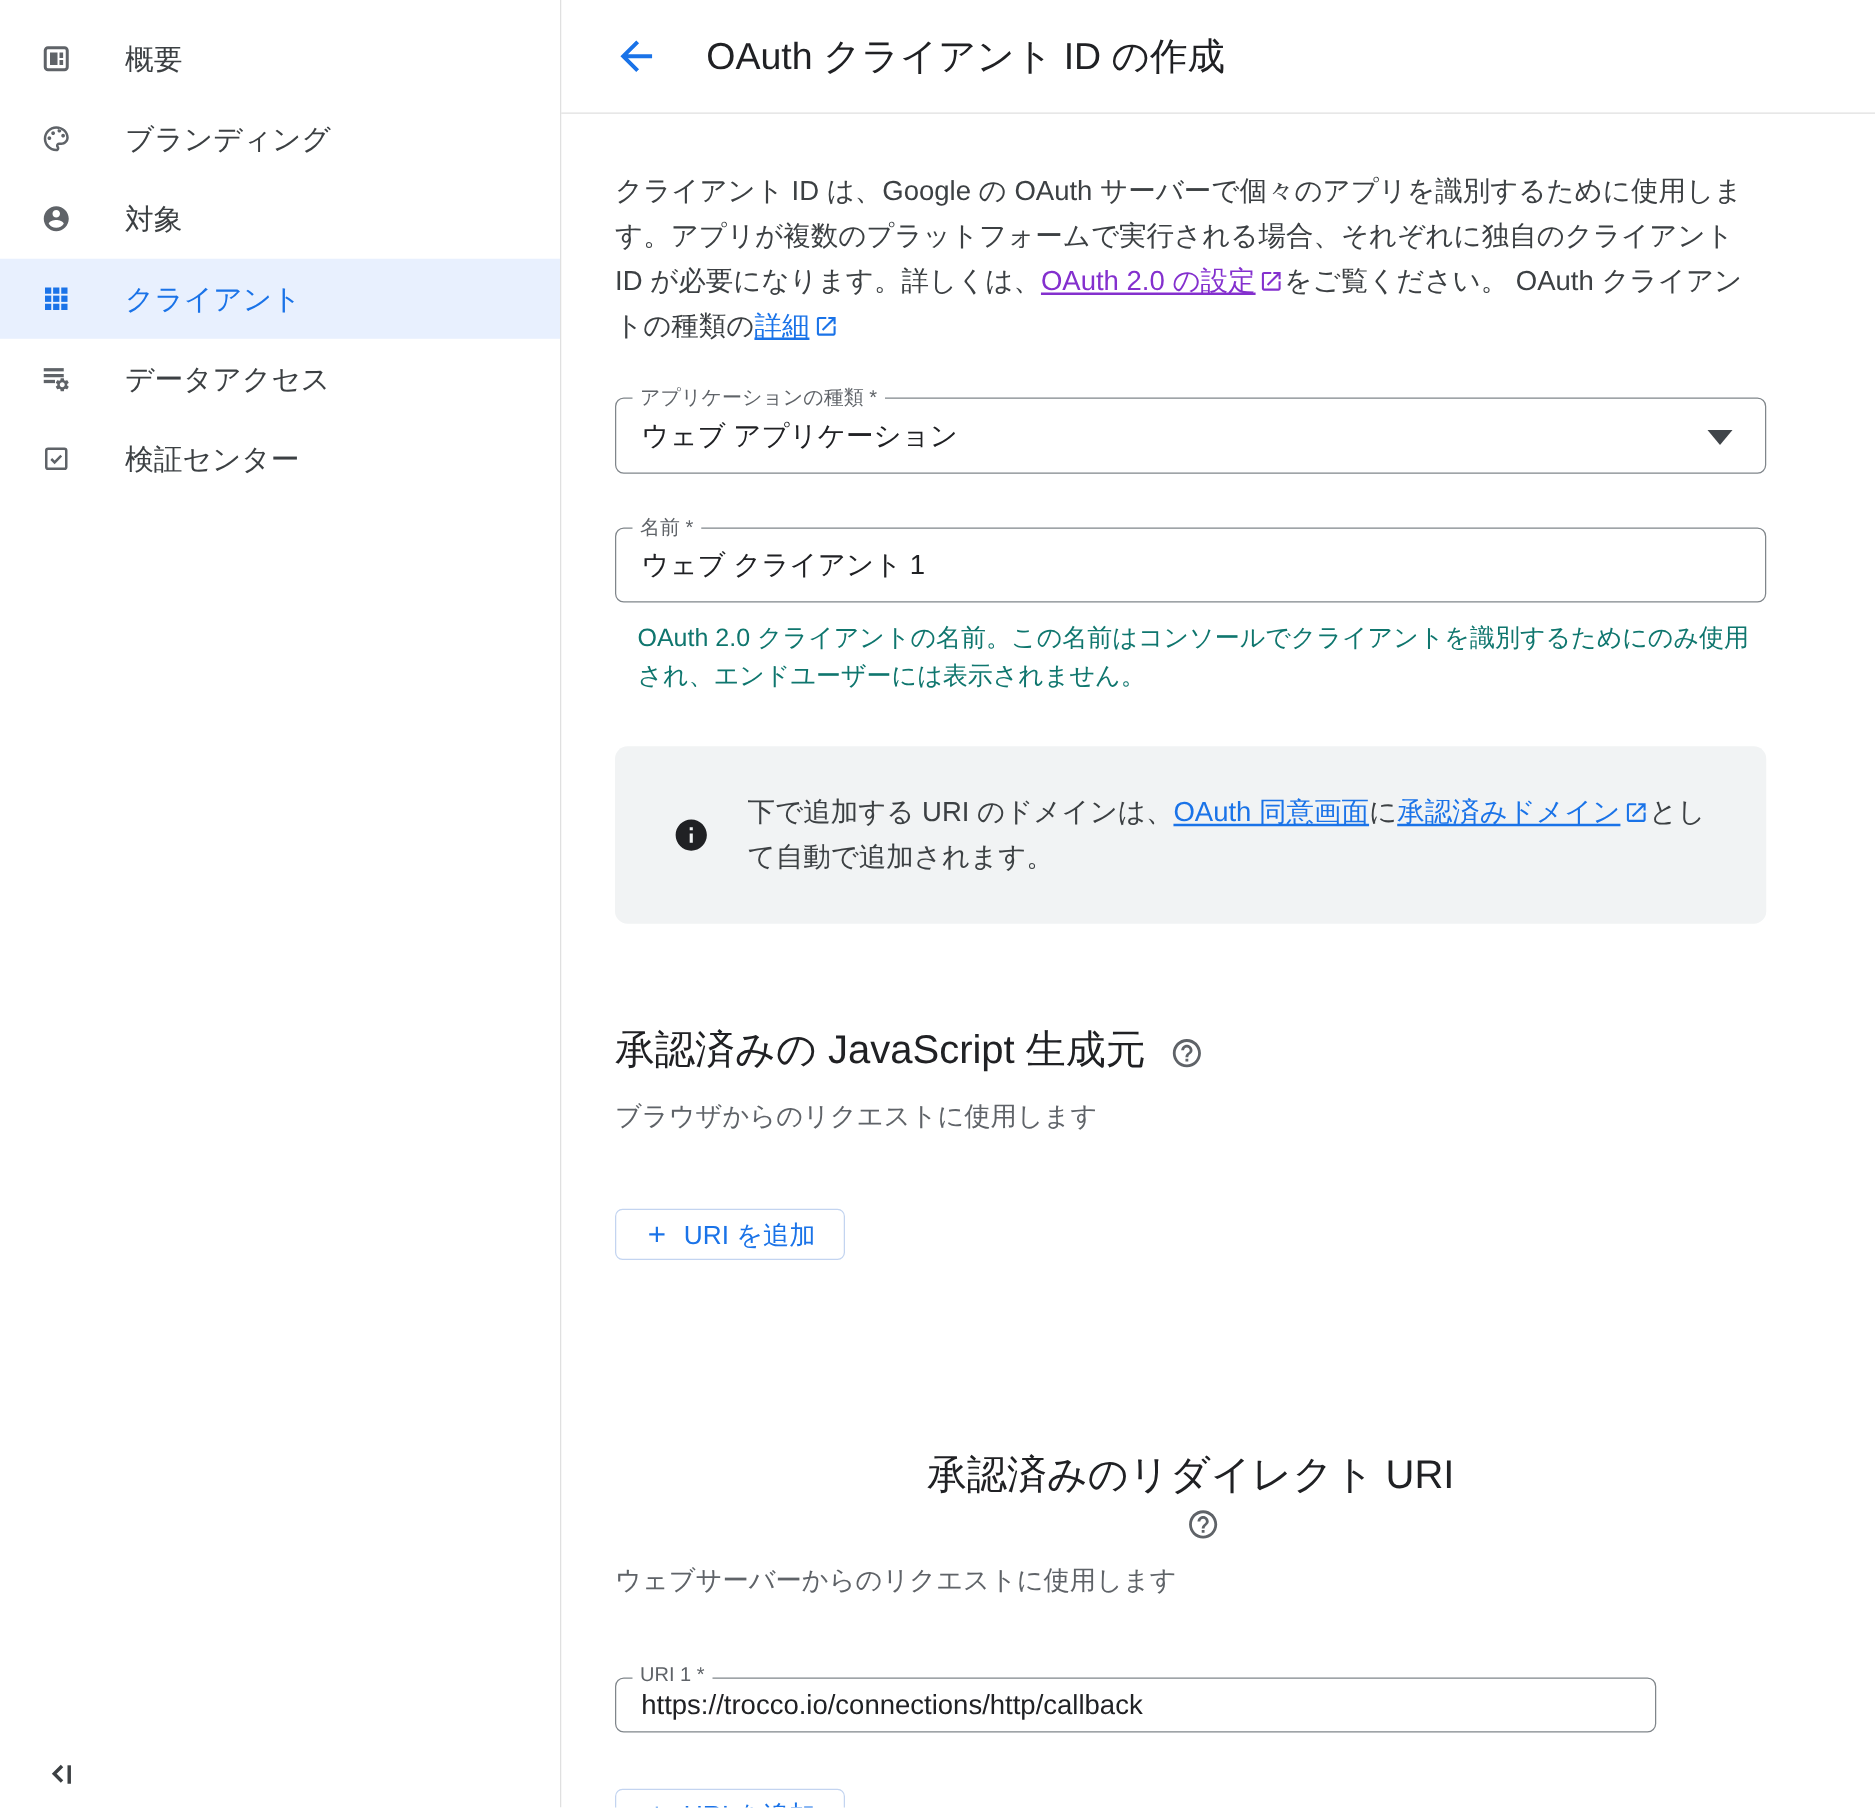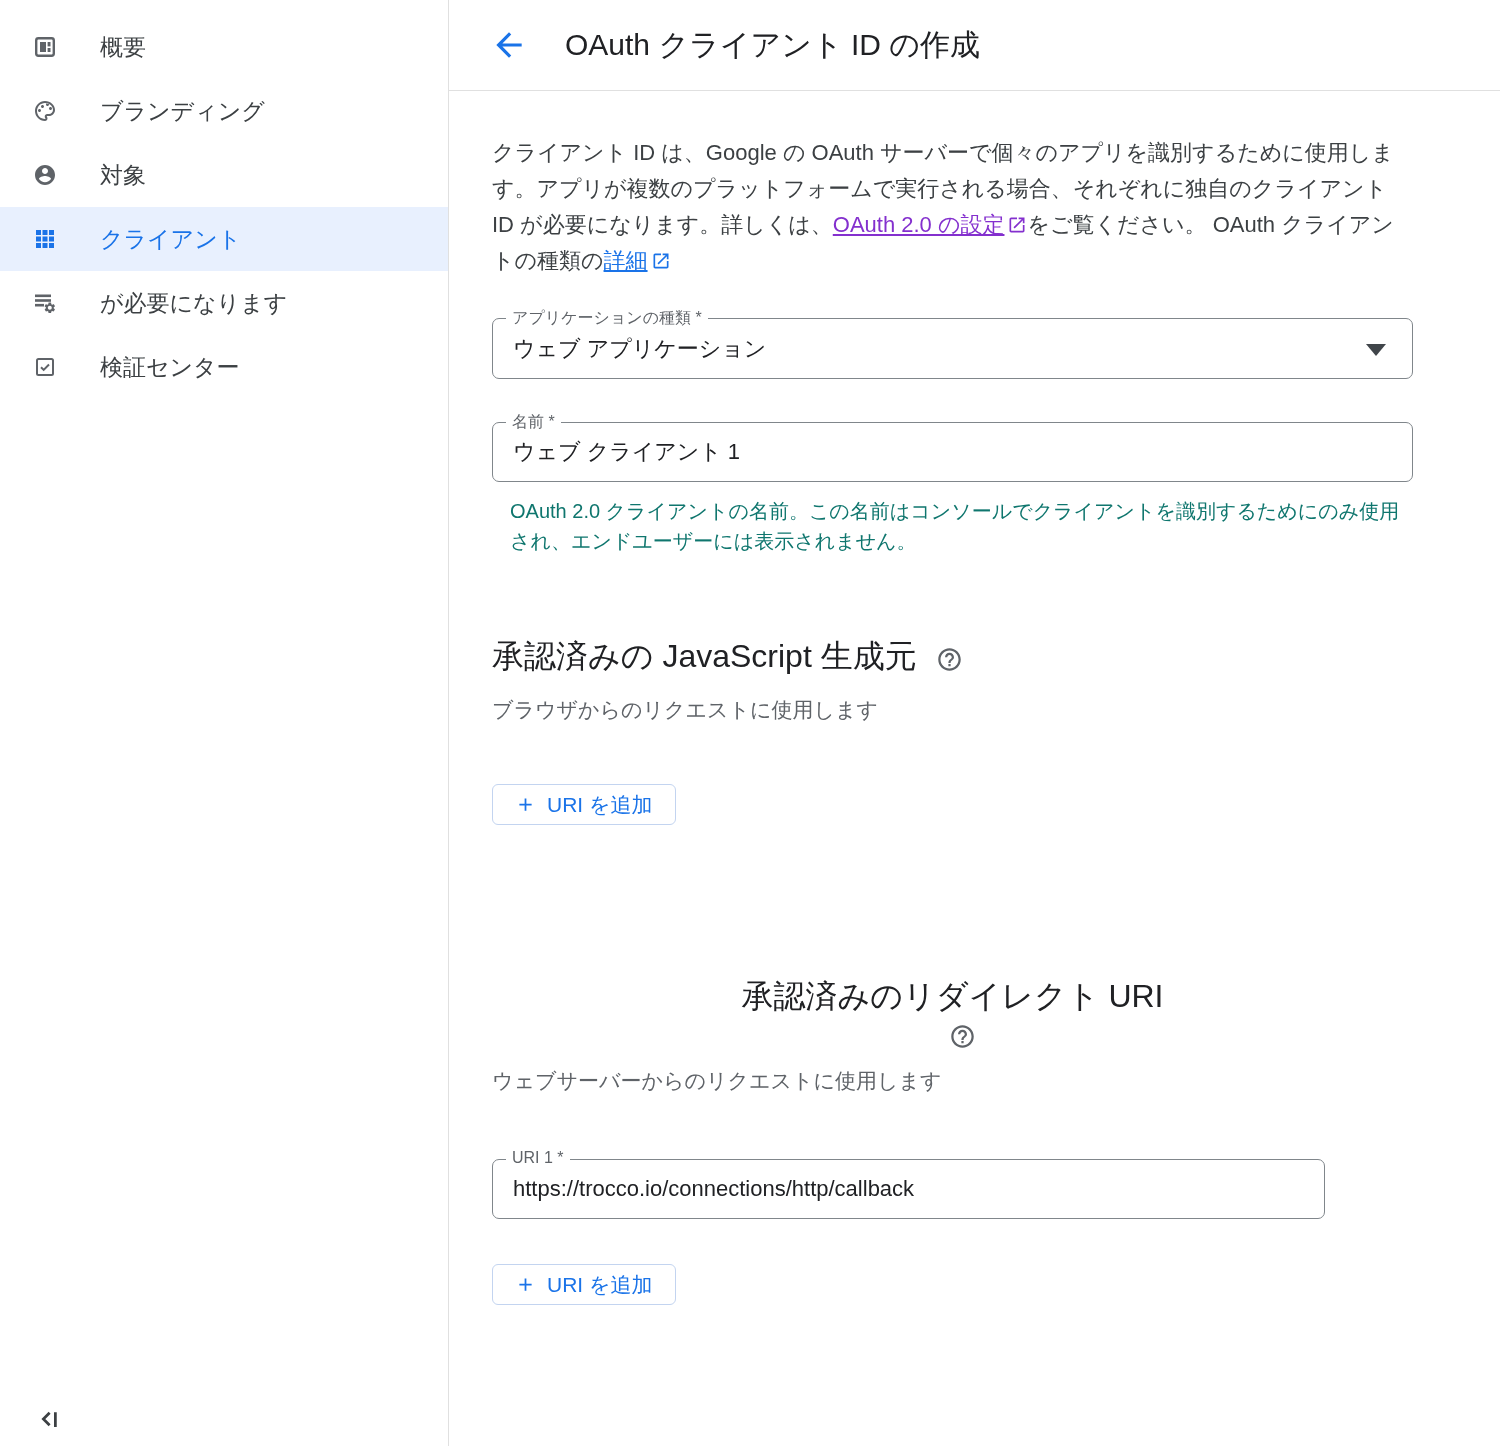--- a/index.html
+++ b/index.html
@@ -71,21 +71,21 @@
     font-family: inherit; font-size: 22px; color: #202124; background: transparent;
   }
   .caret {
     position: absolute; right: 26px; top: 50%; margin-top: -5px;
     width: 0; height: 0;
     border-left: 10px solid transparent; border-right: 10px solid transparent;
     border-top: 12px solid #40454a;
   }
   #app-type-field { margin-top: 39px; cursor: pointer; }
   #name-field { margin-top: 43px; height: 60px; }
-  #uri1-field { margin-top: 64px; height: 60px; width: 833px; }
+  #uri1-field { margin-top: 64px; height: 44px; width: 833px; }
 
   .helper {
     margin: 14px 0 0 18px; font-size: 20px; line-height: 30px;
     color: #0f766e; max-width: 890px;
   }
 
   .notice {
     margin-top: 41px; background: #f1f3f4; border-radius: 10px;
     display: flex; align-items: center; padding: 13px 40px 13px 0;
     min-height: 97px;
@@ -160,21 +160,21 @@
     <svg class="side-icon" viewBox="0 0 24 24">
       <g fill="#5f6368">
         <rect x="2" y="3.5" width="16" height="2.6"></rect>
         <rect x="2" y="8.2" width="16" height="2.6"></rect>
         <rect x="2" y="12.9" width="9" height="2.6"></rect>
         <g transform="translate(10.2,10.2) scale(0.55)">
           <path d="M19.14 12.94c.04-.3.06-.61.06-.94 0-.32-.02-.64-.07-.94l2.03-1.58c.18-.14.23-.41.12-.61l-1.92-3.32c-.12-.22-.37-.29-.59-.22l-2.39.96c-.5-.38-1.03-.7-1.62-.94l-.36-2.54c-.04-.24-.24-.41-.48-.41h-3.84c-.24 0-.43.17-.47.41l-.36 2.54c-.59.24-1.13.57-1.62.94l-2.39-.96c-.22-.08-.47 0-.59.22L2.74 8.87c-.12.21-.08.47.12.61l2.03 1.58c-.05.3-.09.63-.09.94s.02.64.07.94l-2.03 1.58c-.18.14-.23.41-.12.61l1.92 3.32c.12.22.37.29.59.22l2.39-.96c.5.38 1.03.7 1.62.94l.36 2.54c.05.24.24.41.48.41h3.84c.24 0 .44-.17.47-.41l.36-2.54c.59-.24 1.13-.56 1.62-.94l2.39.96c.22.08.47 0 .59-.22l1.92-3.32c.12-.22.07-.47-.12-.61l-2.01-1.58zM12 15.6c-1.98 0-3.6-1.62-3.6-3.6s1.62-3.6 3.6-3.6 3.6 1.62 3.6 3.6-1.62 3.6-3.6 3.6z"></path>
         </g>
       </g>
     </svg>
-    <span class="side-label">が必要になります</span>
+    <span class="side-label">データアクセス</span>
   </div>
 
   <div class="side-item">
     <svg class="side-icon" viewBox="0 0 24 24">
       <rect x="4" y="4" width="16" height="16" rx="1.5" fill="none" stroke="#5f6368" stroke-width="2"></rect>
       <path d="M8 12.2l2.7 2.7 5.3-5.4" fill="none" stroke="#5f6368" stroke-width="2"></path>
     </svg>
     <span class="side-label">検証センター</span>
   </div>
 
@@ -211,20 +211,28 @@
       <span class="caret"></span>
     </div>
 
     <div class="field" id="name-field">
       <span class="field-label">名前 *</span>
       <input type="text" value="ウェブ クライアント 1" style="">
     </div>
 
     <p class="helper">OAuth 2.0 クライアントの名前。この名前はコンソールでクライアントを識別するためにのみ使用され、エンドユーザーには表示されません。</p>
 
+    <div class="notice">
+      <svg class="notice-icon" viewBox="0 0 24 24">
+        <path fill="#202124" d="M12 2C6.48 2 2 6.48 2 12s4.48 10 10 10 10-4.48 10-10S17.52 2 12 2zm1 15h-2v-6h2v6zm0-8h-2V7h2v2z"></path>
+      </svg>
+      <p class="notice-text"><span>下で追加する URI のドメインは、</span><a class="link"><span>OAuth 同意画面</span></a><span>に</span><a class="link"><span>承認済みドメイン</span><svg class="ext-icon" viewBox="0 0 24 24">
+              <path fill="#1a73e8" d="M19 19H5V5h7V3H5c-1.11 0-2 .9-2 2v14c0 1.1.89 2 2 2h14c1.1 0 2-.9 2-2v-7h-2v7zM14 3v2h3.59l-9.83 9.83 1.41 1.41L19 6.41V10h2V3h-7z"></path>
+            </svg></a><span>として自動で追加されます。</span></p>
+    </div>
 
     <h2 class="section-title">
       <span>承認済みの JavaScript 生成元</span>
       <svg class="help-icon" viewBox="0 0 24 24">
         <path fill="#5f6368" d="M11 18h2v-2h-2v2zm1-16C6.48 2 2 6.48 2 12s4.48 10 10 10 10-4.48 10-10S17.52 2 12 2zm0 18c-4.41 0-8-3.59-8-8s3.59-8 8-8 8 3.59 8 8-3.59 8-8 8zm0-14c-2.21 0-4 1.79-4 4h2c0-1.1.9-2 2-2s2 .9 2 2c0 2-3 1.75-3 5h2c0-2.25 3-2.5 3-5 0-2.21-1.79-4-4-4z"></path>
       </svg>
     </h2>
     <p class="section-sub">ブラウザからのリクエストに使用します</p>
 
     <button class="add-btn" id="add-uri-js">

